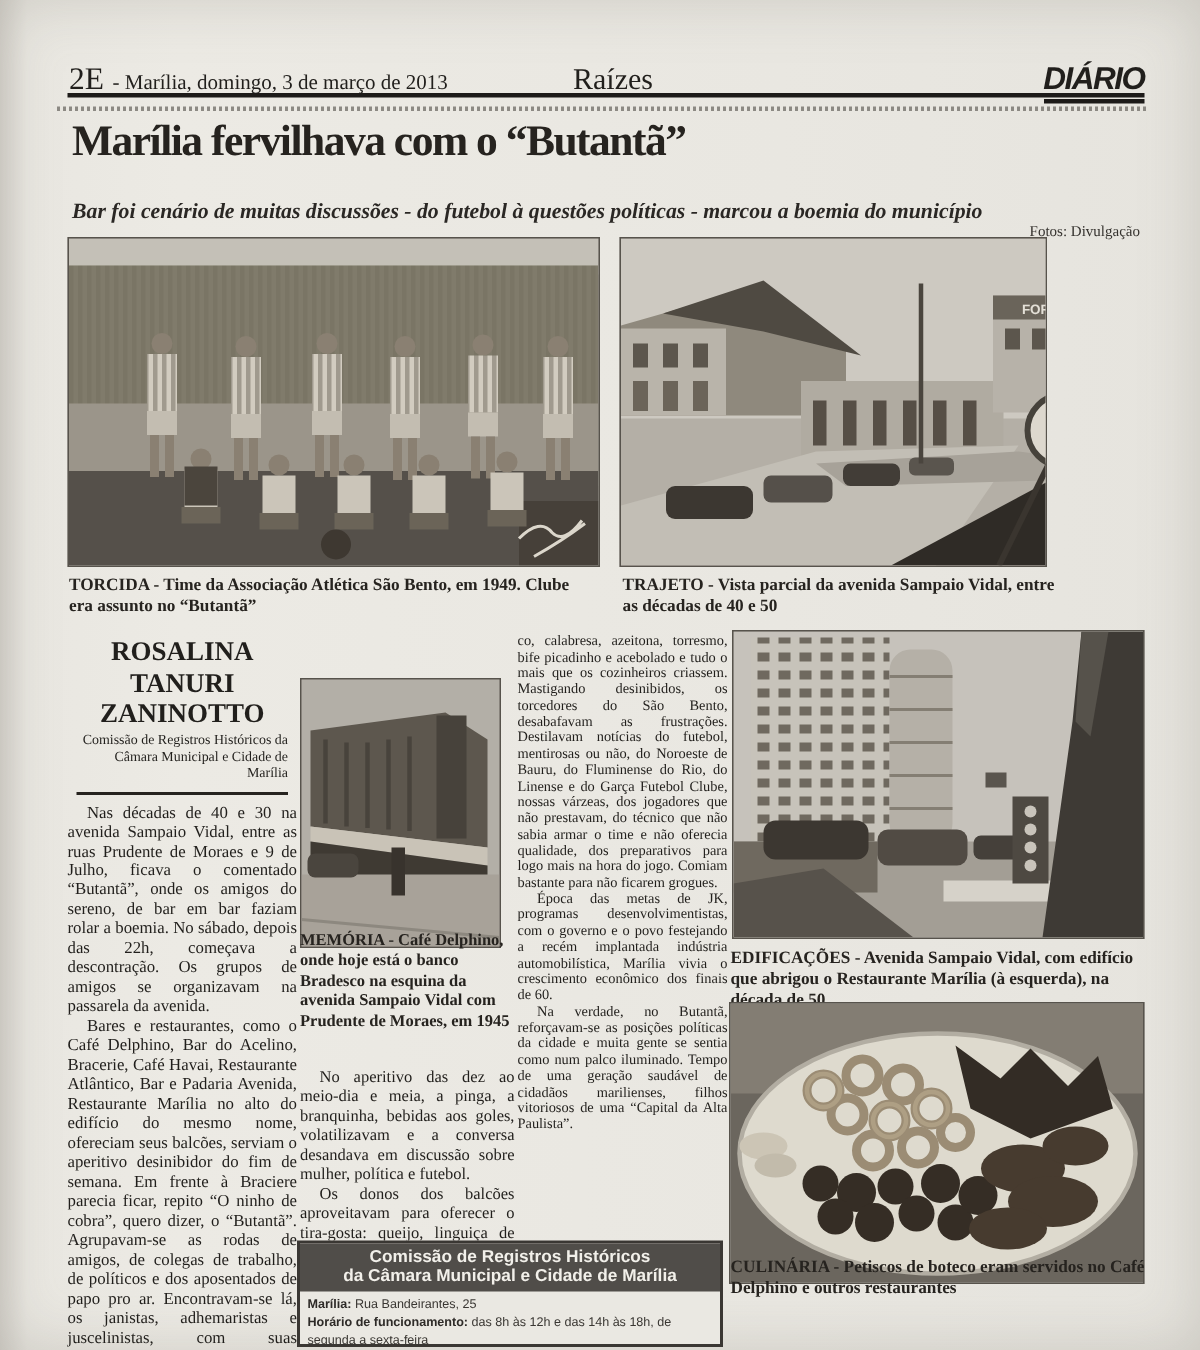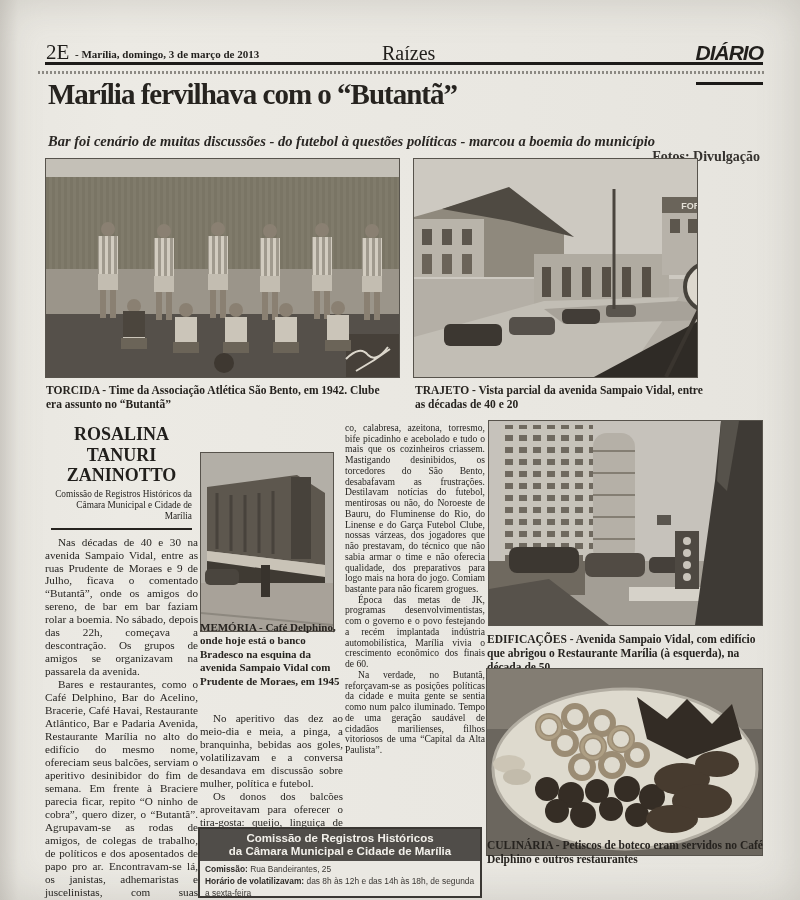--- a/index.html
+++ b/index.html
@@ -4,30 +4,30 @@
 <style>
   html,body{margin:0;padding:0;}
   body{width:800px;height:900px;overflow:hidden;background:#b9b6b0;}
   .page{position:relative;width:800px;height:900px;background:#e9e7e1;
         background:linear-gradient(90deg,#d8d5cf 0,#e9e7e1 18px,#eceae4 120px,#e9e7e1 520px,#e6e4de 100%);
         font-family:"Liberation Serif", serif;color:#211f1c;
         box-shadow:inset 0 0 40px rgba(120,115,105,.25);}
   .abs{position:absolute;}
   
   .edition{font-size:21px;font-weight:400;}
-  .dateline{font-size:11px;font-weight:bold;}
+  .dateline{font-size:14px;}
   .section-title{font-size:20px;}
   .masthead{font-size:21px;font-weight:bold;font-style:italic;letter-spacing:-1px;
-            font-family:"Liberation Sans",sans-serif;border-bottom:3px solid #1c1a18;padding-bottom:17px;}
+            font-family:"Liberation Sans",sans-serif;border-bottom:3px solid #1c1a18;padding-bottom:1px;}
   .header-rule{height:3px;background:#1d1b19;}
   .dotted-rule{height:3px;background:repeating-linear-gradient(90deg,#6d6a64 0 2px,transparent 2px 4px);opacity:.75;}
   
   .headline{font-size:29px;font-weight:bold;letter-spacing:-1px;line-height:1.0;color:#26231f;}
   .subheadline{font-size:14.5px;font-weight:bold;font-style:italic;color:#2a2724;}
-  .photo-credit{font-size:14px;color:#35322e;font-weight:bold;}
+  .photo-credit{font-size:10px;color:#35322e;}
   
   .photo{background:#aaa69e;border:1px solid #57534c;box-sizing:border-box;overflow:hidden;}
   .photo svg{display:block;}
   .caption{font-size:11.5px;font-weight:bold;line-height:1.22;color:#26231f;}
   
   .byline-name{font-size:18px;font-weight:bold;text-align:center;line-height:1.15;}
   .byline-org{font-size:9.3px;text-align:right;line-height:1.2;margin:3px 6px 0 6px;
               padding-bottom:5px;border-bottom:2px solid #26231f;}
   .col{text-align:justify;}
   .col p{margin:0;text-indent:13px;}
@@ -94,21 +94,21 @@
       <use href="#crouchP" x="0" y="0" transform="translate(88,168)"></use>
       <rect x="77" y="152" width="22" height="26" fill="#4b453d"></rect>
       <use href="#crouchP" x="0" y="0" transform="translate(140,172)"></use>
       <use href="#crouchP" x="0" y="0" transform="translate(190,172)"></use>
       <use href="#crouchP" x="0" y="0" transform="translate(240,172)"></use>
       <use href="#crouchP" x="0" y="0" transform="translate(292,170)"></use>
       <circle cx="178" cy="204" r="10" fill="#3e3831"></circle>
       <path d="M300,200 q14,-14 22,-4 q8,8 20,-8 M310,212 q18,-10 34,-22" stroke="#dcd7cc" stroke-width="2" fill="none"></path>
     </svg>
   </div>
-  <div class="abs caption" style="left:46px;top:383px;width:345px;">TORCIDA - Time da Associação Atlética São Bento, em 1942. Clube era assunto no “Butantã”</div>
+  <div class="abs caption" style="left:46px;top:383px;width:345px;">TORCIDA - Time da Associação Atlética São Bento, em 1949. Clube era assunto no “Butantã”</div>
 
   <div class="abs photo" style="left:413px;top:158px;width:285px;height:220px;">
     <svg width="348" height="218" viewBox="0 0 348 218">
       <rect width="348" height="218" fill="#cdc9c1"></rect>
       <rect y="120" width="348" height="98" fill="#b4afa6"></rect>
       <polygon points="0,108 0,58 28,50 95,30 150,72 150,118 0,118" fill="#8f897d"></polygon>
       <polygon points="28,50 95,28 160,78 95,62" fill="#4f4a42"></polygon>
       <rect x="0" y="60" width="70" height="58" fill="#b9b4aa"></rect>
       <rect x="8" y="70" width="10" height="16" fill="#5c564d"></rect>
         <rect x="28" y="70" width="10" height="16" fill="#5c564d"></rect>
@@ -137,21 +137,21 @@
       <rect x="192" y="146" width="30" height="12" rx="4" fill="#5a554e"></rect>
       <rect x="285" y="138" width="55" height="22" fill="#6e6860"></rect>
       <line x1="200" y1="30" x2="200" y2="150" stroke="#4a453e" stroke-width="3"></line>
       <polygon points="180,218 348,128 348,218" fill="#2f2b26"></polygon>
       <line x1="252" y1="218" x2="300" y2="120" stroke="#3a352f" stroke-width="4"></line>
       <circle cx="295" cy="128" r="24" fill="#ddd8ce" stroke="#46423b" stroke-width="4"></circle>
       <text x="295" y="136" font-size="20" font-family="Liberation Serif,serif" font-weight="bold" fill="#3c3831" text-anchor="middle">A</text>
       <rect x="325" y="95" width="23" height="123" fill="#57534c"></rect>
     </svg>
   </div>
-  <div class="abs caption" style="left:415px;top:383px;width:300px;">TRAJETO - Vista parcial da avenida Sampaio Vidal, entre as décadas de 40 e 20</div>
+  <div class="abs caption" style="left:415px;top:383px;width:300px;">TRAJETO - Vista parcial da avenida Sampaio Vidal, entre as décadas de 40 e 50</div>
 
   <div class="abs" style="left:45px;top:424px;width:153px;">
     <div class="byline-name">ROSALINA TANURI ZANINOTTO</div>
     <div class="byline-org">Comissão de Registros Históricos da Câmara Municipal e Cidade de Marília</div>
     <div class="col col1" style="margin-top:6px;">
       <p>Nas décadas de 40 e 30 na avenida Sampaio Vidal, entre as ruas Prudente de Moraes e 9 de Julho, ficava o comentado “Butantã”, onde os amigos do sereno, de bar em bar faziam rolar a boemia. No sábado, depois das 22h, começava a descontração. Os grupos de amigos se organizavam na passarela da avenida.</p>
       <p>Bares e restaurantes, como o Café Delphino, Bar do Acelino, Bracerie, Café Havai, Restaurante Atlântico, Bar e Padaria Avenida, Restaurante Marília no alto do edifício do mesmo nome, ofereciam seus balcões, serviam o aperitivo desinibidor do fim de semana. Em frente à Braciere parecia ficar, repito “O ninho de cobra”, quero dizer, o “Butantã”. Agrupavam-se as rodas de amigos, de colegas de trabalho, de políticos e dos aposentados de papo pro ar. Encontravam-se lá, os janistas, adhemaristas e juscelinistas, com suas espremidinhas, todos sonhavam com um Brasil grande e onipotente.</p>
 
     </div>
   </div>
@@ -265,19 +265,19 @@
     </svg>
   </div>
   <div class="abs caption" style="left:487px;top:838px;width:278px;">CULINÁRIA - Petiscos de boteco eram servidos no Café Delphino e outros restaurantes</div>
 
   <div class="abs infobox" style="left:198px;top:827px;width:284px;height:71px;">
     <div class="infobox-header">
       <div>Comissão de Registros Históricos</div>
       <div>da Câmara Municipal e Cidade de Marília</div>
     </div>
     <div class="infobox-body">
-      <div><b>Comissão:</b><span> Rua Bandeirantes, 25</span></div>
-      <div><b>Horário de volatilizavam:</b><span> das 8h às 12h e das 14h às 18h, de segunda a sexta-feira</span></div>
+      <div><b>Marília:</b><span> Rua Bandeirantes, 25</span></div>
+      <div><b>Horário de funcionamento:</b><span> das 8h às 12h e das 14h às 18h, de segunda a sexta-feira</span></div>
       <div><b>Fone:</b><span> (14) 2105-2000 - </span><b>e-mail:</b></div>
     </div>
   </div>
 
 </div>
 
 </body></html>

